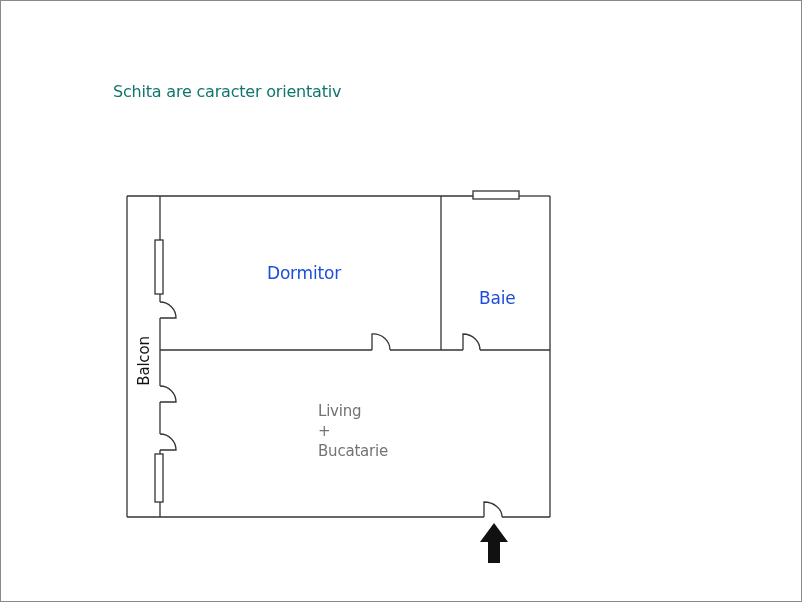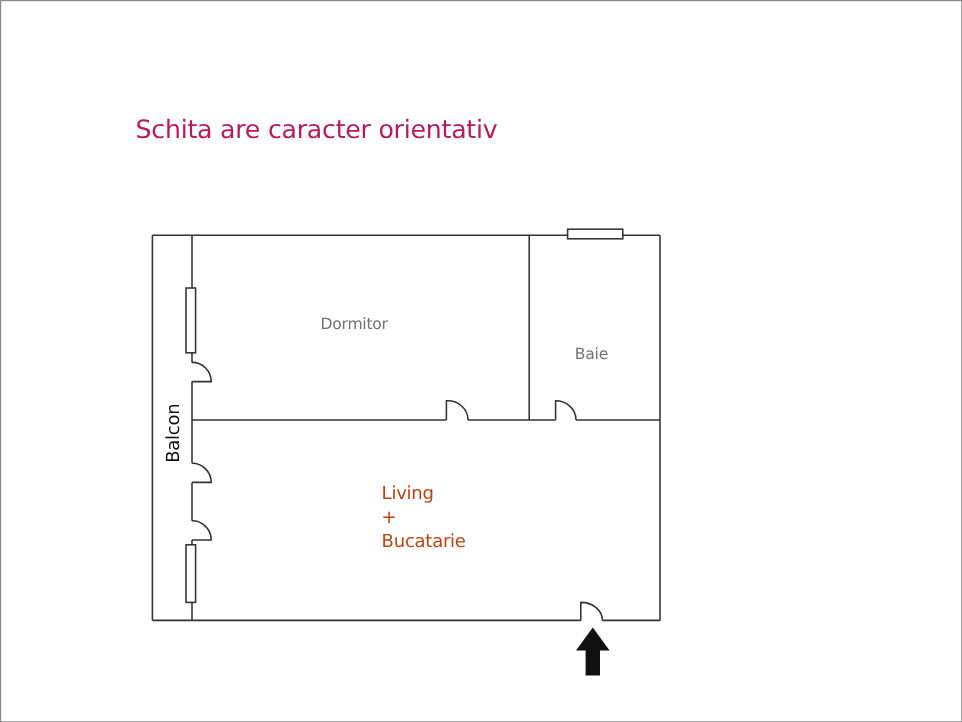--- a/index.html
+++ b/index.html
@@ -2,37 +2,37 @@
 <html><head>
   <meta charset="utf-8">
   <style>
     html, body { margin: 0; padding: 0; background: #ffffff; }
     body { width: 802px; height: 602px; position: relative; overflow: hidden; }
     .frame {
       position: absolute; left: 0; top: 0; width: 800px; height: 600px;
       border: 1px solid #8a8a8a; background: #ffffff;
     }
     .note {
-      position: absolute; left: 113px; top: 96px;
-      font-family: "DejaVu Sans", sans-serif; font-size: 21px; color: #be185d;
+      position: absolute; left: 113px; top: 82px;
+      font-family: "DejaVu Sans", sans-serif; font-size: 16px; color: #0f766e;
       letter-spacing: -0.2px;
     }
     svg.plan { position: absolute; left: 0; top: 0; }
     .lbl {
-      position: absolute; font-family: "DejaVu Sans", sans-serif; font-size: 13px;
-      color: #737373; white-space: nowrap; letter-spacing: -0.2px;
+      position: absolute; font-family: "DejaVu Sans", sans-serif; font-size: 17px;
+      color: #1d4ed8; white-space: nowrap; letter-spacing: -0.2px;
     }
     .balcon {
       position: absolute; left: 144px; top: 361px;
       transform: translate(-50%, -50%) rotate(-90deg);
       font-family: "DejaVu Sans", sans-serif; font-size: 15px; color: #111;
       white-space: nowrap; letter-spacing: -0.2px;
     }
     .living { position: absolute; left: 318px; top: 401px; line-height: 20px; }
-    .living div { font-family: "DejaVu Sans", sans-serif; font-size: 15px; color: #c2410c; letter-spacing: -0.2px; }
+    .living div { font-family: "DejaVu Sans", sans-serif; font-size: 15px; color: #737373; letter-spacing: -0.2px; }
   </style>
 </head>
 <body>
 
 <div class="frame"></div>
 
 <div class="note">Schita are caracter orientativ</div>
 
 <svg class="plan" width="802" height="602" viewBox="0 0 802 602">
   <g fill="none" stroke="#333" stroke-width="1.3">

